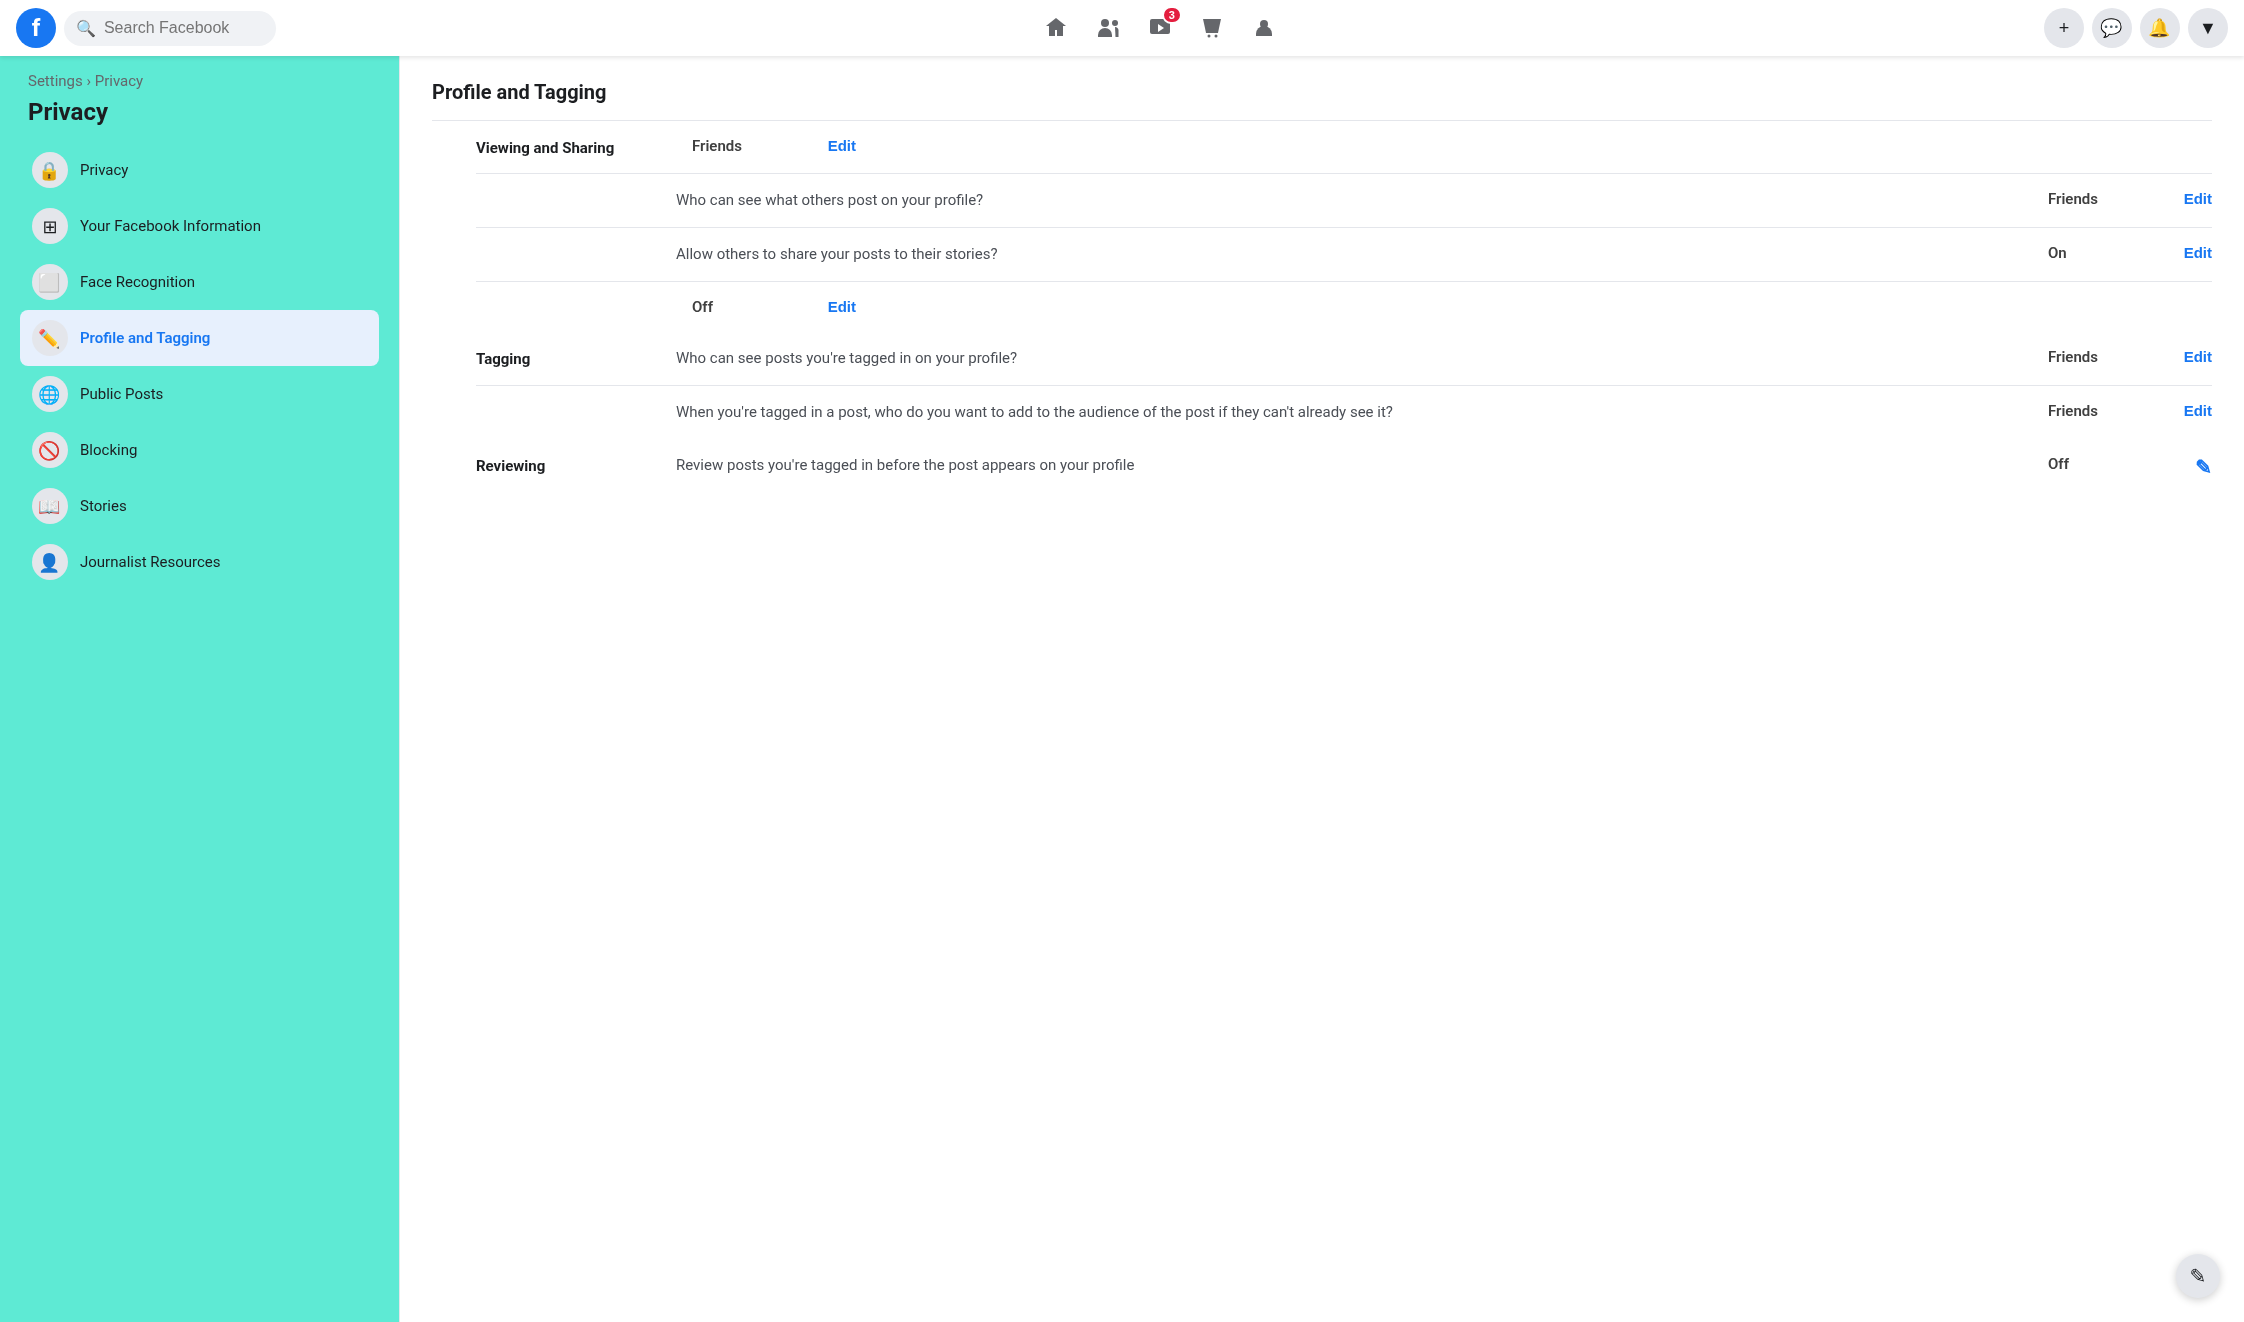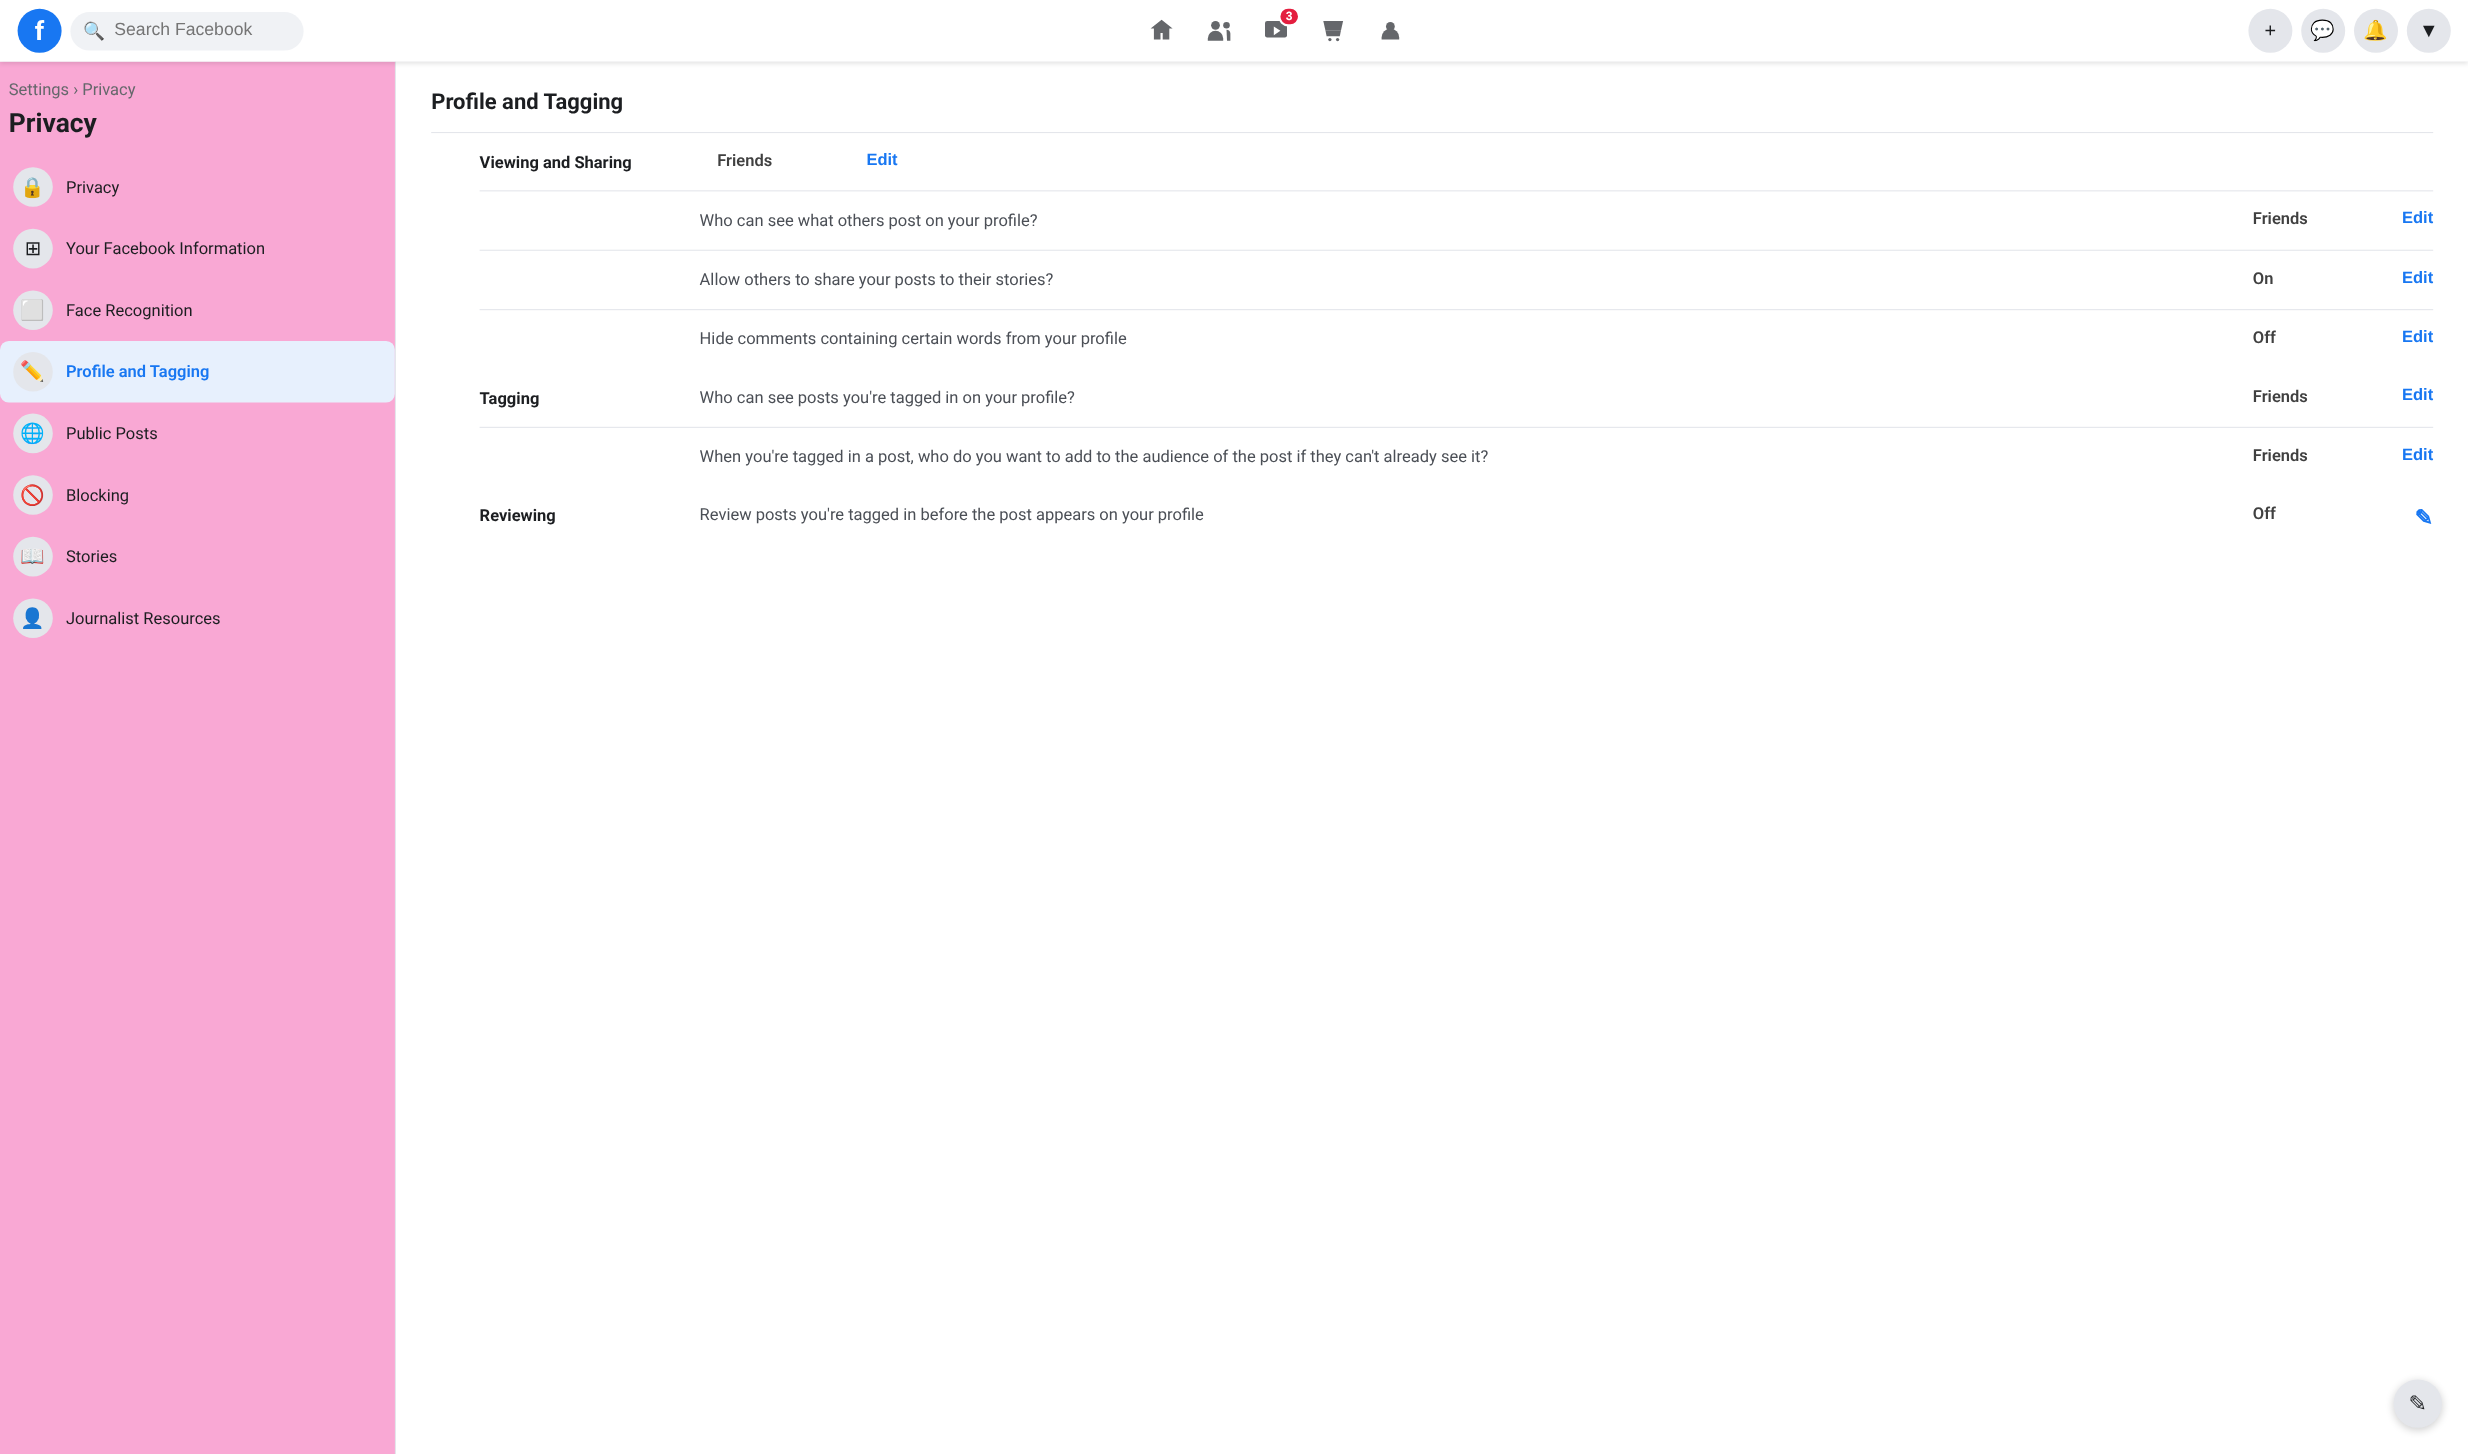--- a/index.html
+++ b/index.html
@@ -48,21 +48,21 @@
       justify-content: center; color: #1c1e21; font-size: 18px;
     }
 
     
     .layout {
       display: flex; margin-top: 56px; min-height: calc(100vh - 56px);
     }
 
     
     .sidebar {
-      width: 360px; background: #f9a8d4; padding: 16px 0;
+      width: 400px; background: #5eead4; padding: 16px 20px;
       flex-shrink: 0; border-right: 1px solid #e4e6eb;
       overflow-y: auto;
     }
     .breadcrumb {
       font-size: 15px; color: #65676b; padding: 0 8px 4px;
     }
     .breadcrumb a { color: #65676b; text-decoration: none; }
     .sidebar-title {
       font-size: 24px; font-weight: 700; padding: 4px 8px 16px;
     }
@@ -240,21 +240,20 @@
       <button class="edit-btn">Edit</button>
     </div>
           <div class="settings-row">
       <div class="section-label"></div>
       <div class="setting-question">Allow others to share your posts to their stories?</div>
       <div class="setting-value">On</div>
       <button class="edit-btn">Edit</button>
     </div>
           <div class="settings-row">
       <div class="section-label"></div>
-      <div class="setting-question">Hide comments containing certain words from your profile</div>
       <div class="setting-value">Off</div>
       <button class="edit-btn">Edit</button>
     </div>
         </div>
         <div class="section-block">
           <div class="settings-row">
       <div class="section-label">Tagging</div>
       <div class="setting-question">Who can see posts you're tagged in on your profile?</div>
       <div class="setting-value">Friends</div>
       <button class="edit-btn">Edit</button>

